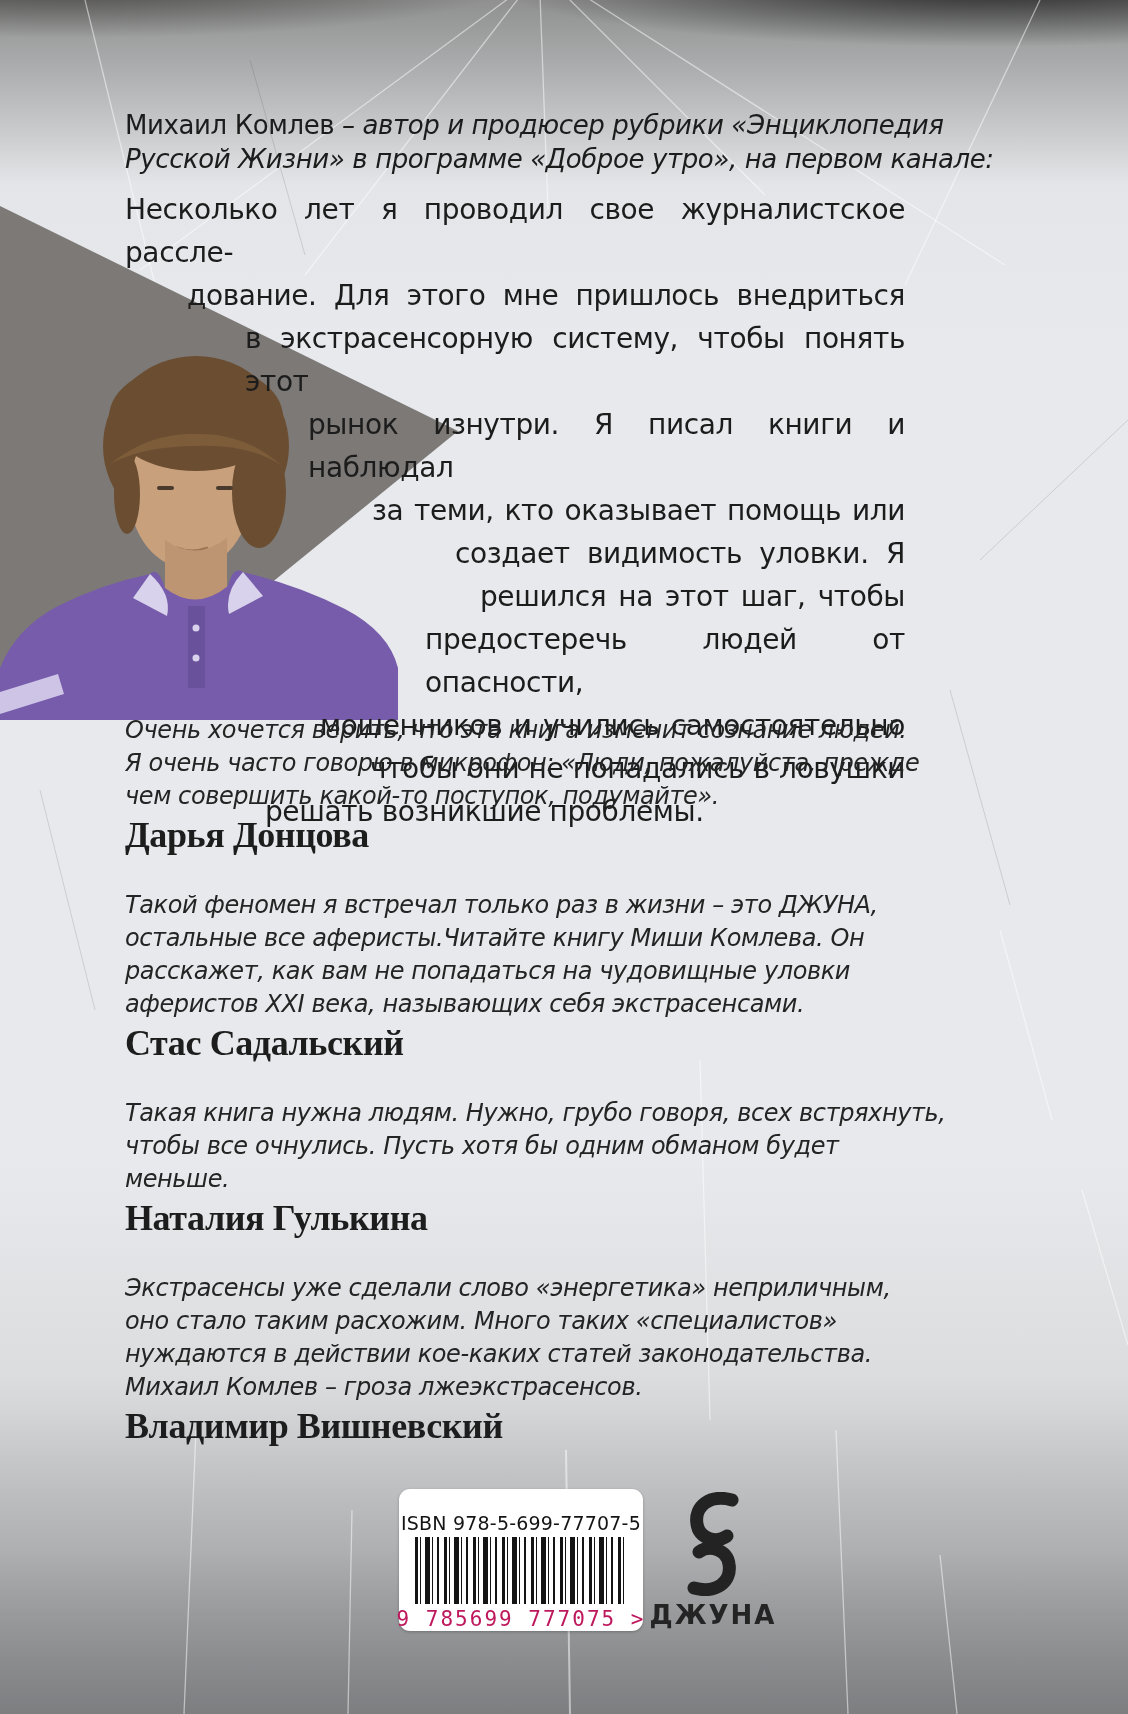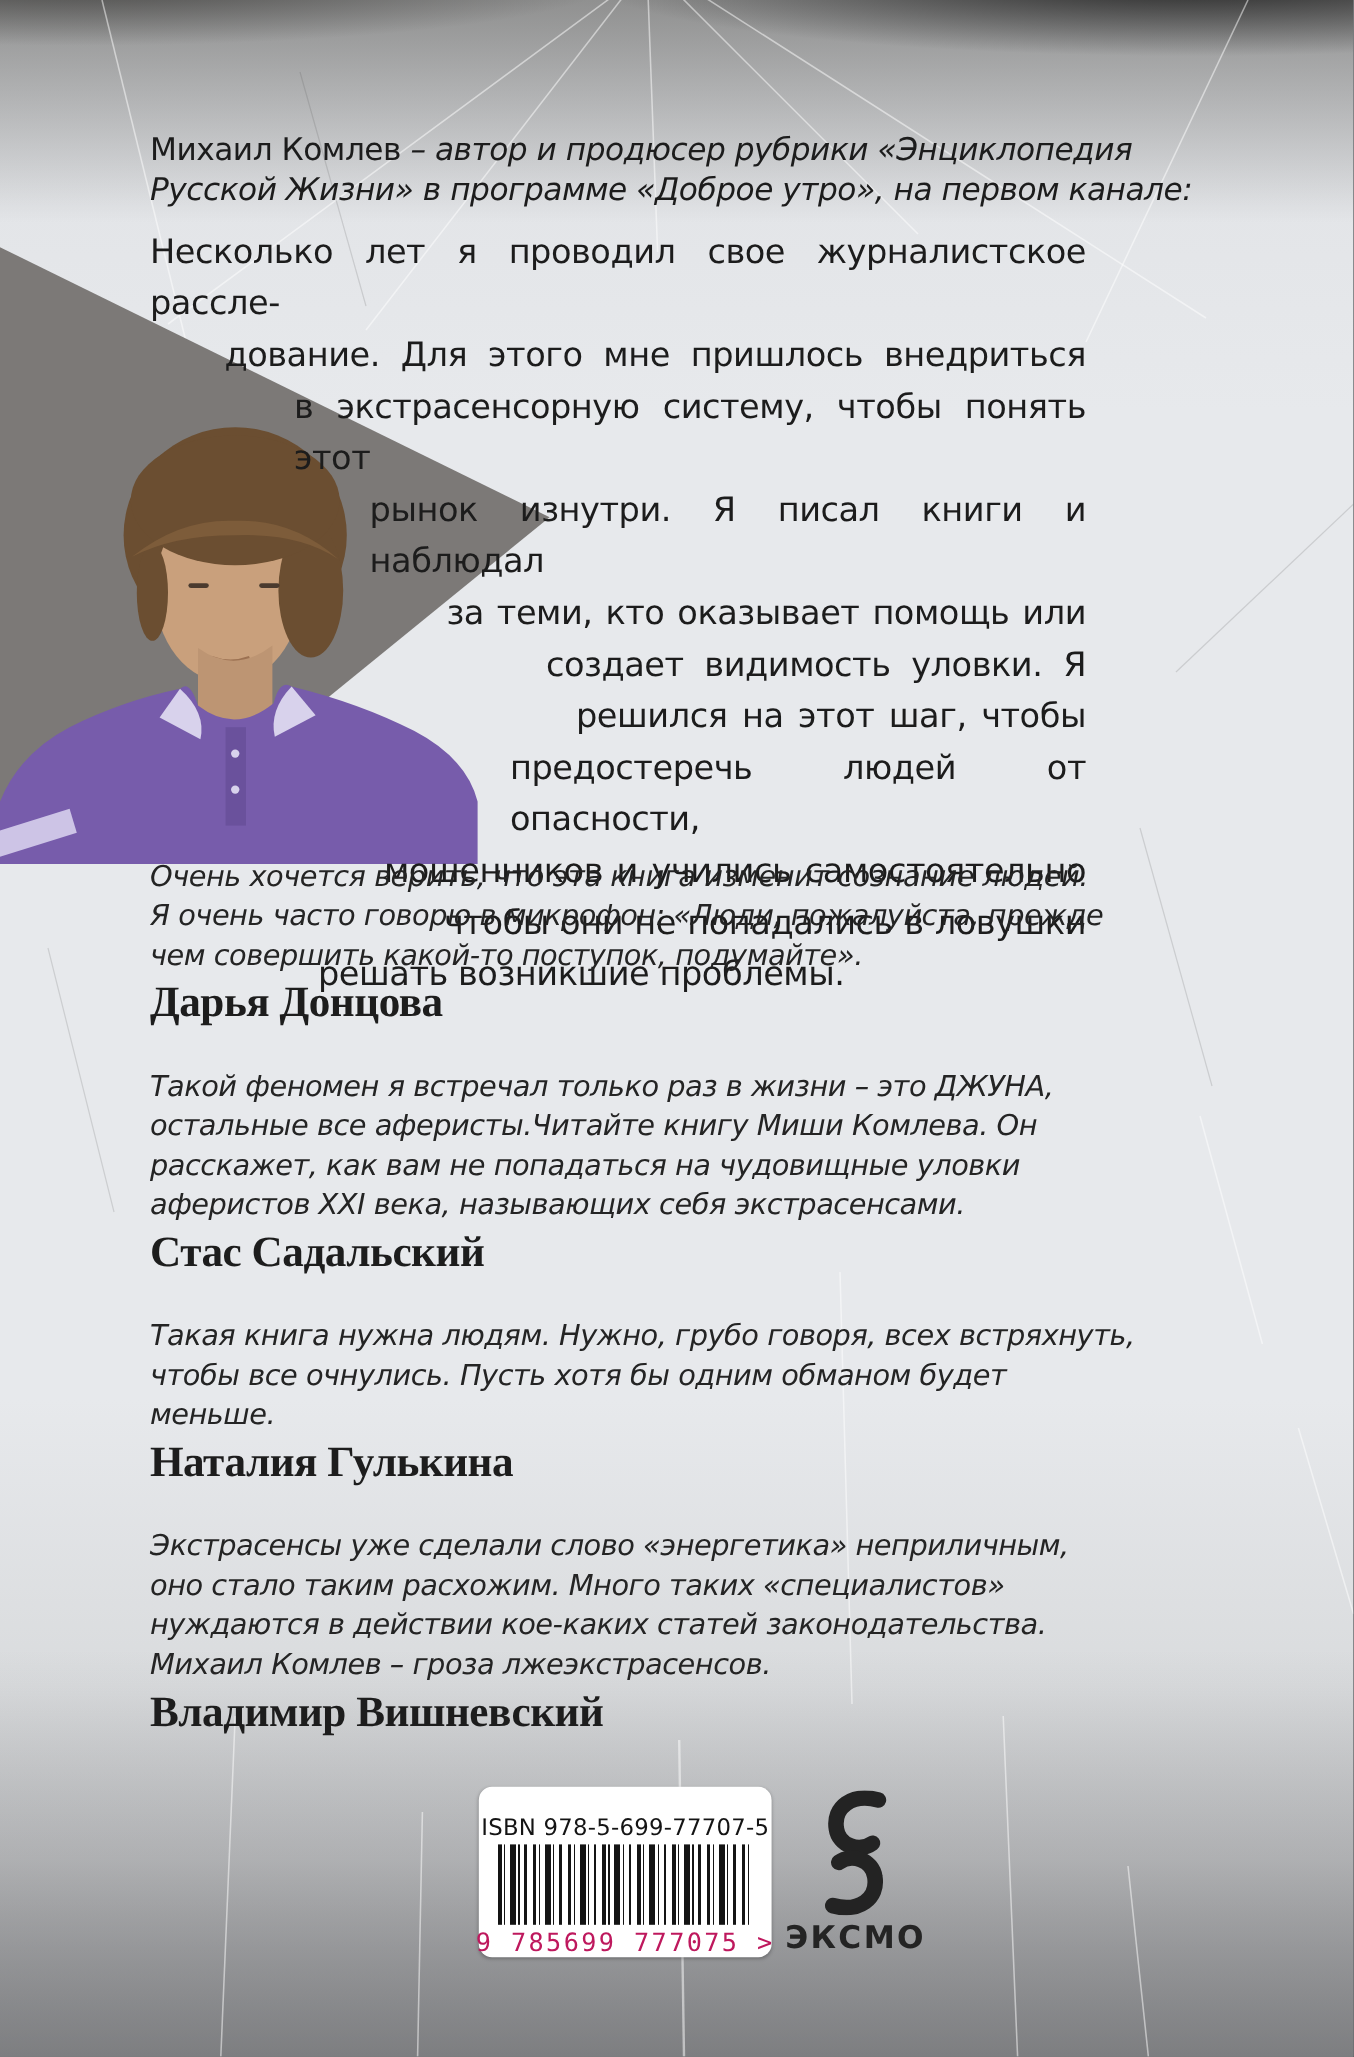--- a/index.html
+++ b/index.html
@@ -176,16 +176,16 @@
     <div class="digits">9 785699 777075 &gt;</div>
   </div>
 
   <div class="publisher">
     <svg width="56" height="104" viewBox="0 0 54 104">
       <g stroke="#232323" stroke-width="13" stroke-linecap="round" fill="none">
         <path d="M46,8 C24,2 8,14 11,32 C13,46 30,52 41,44"></path>
         <path d="M8,96 C30,102 46,90 43,72 C41,58 24,52 13,60"></path>
       </g>
     </svg>
-    <div class="name">ЭКСМО</div>
+    <div class="name">ДЖУНА</div>
   </div>
 
 </div>
 
 </body></html>

